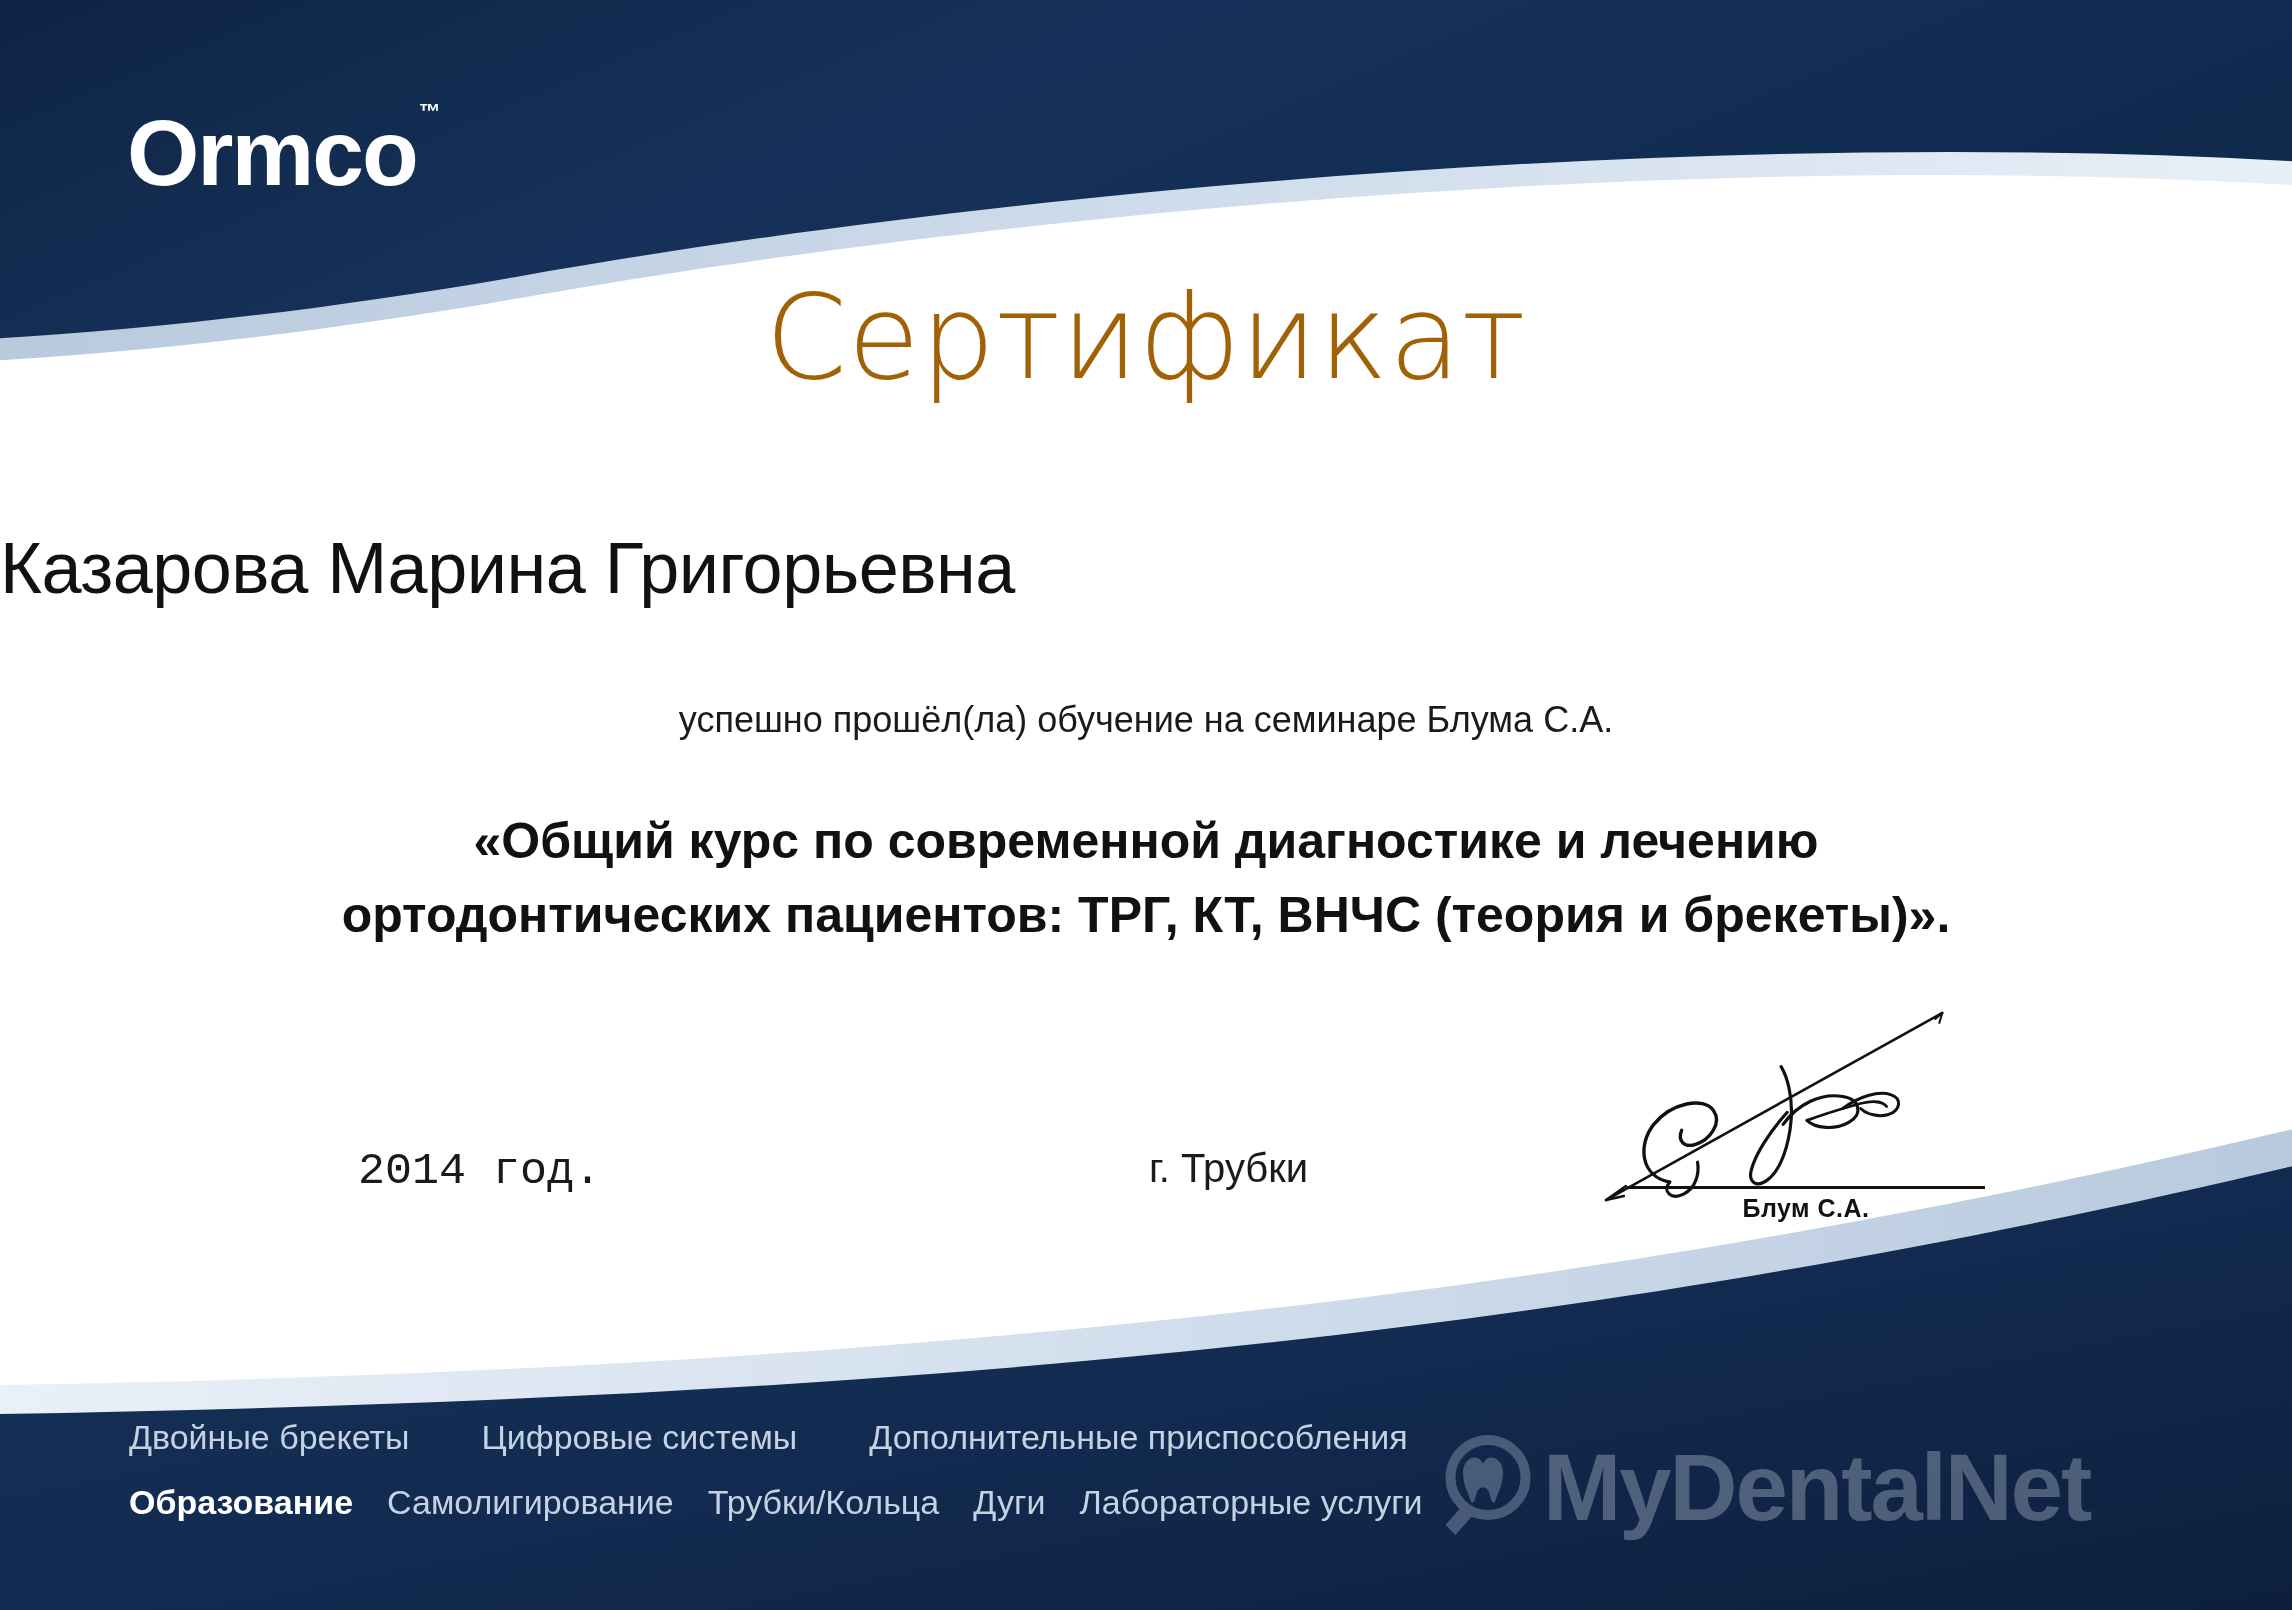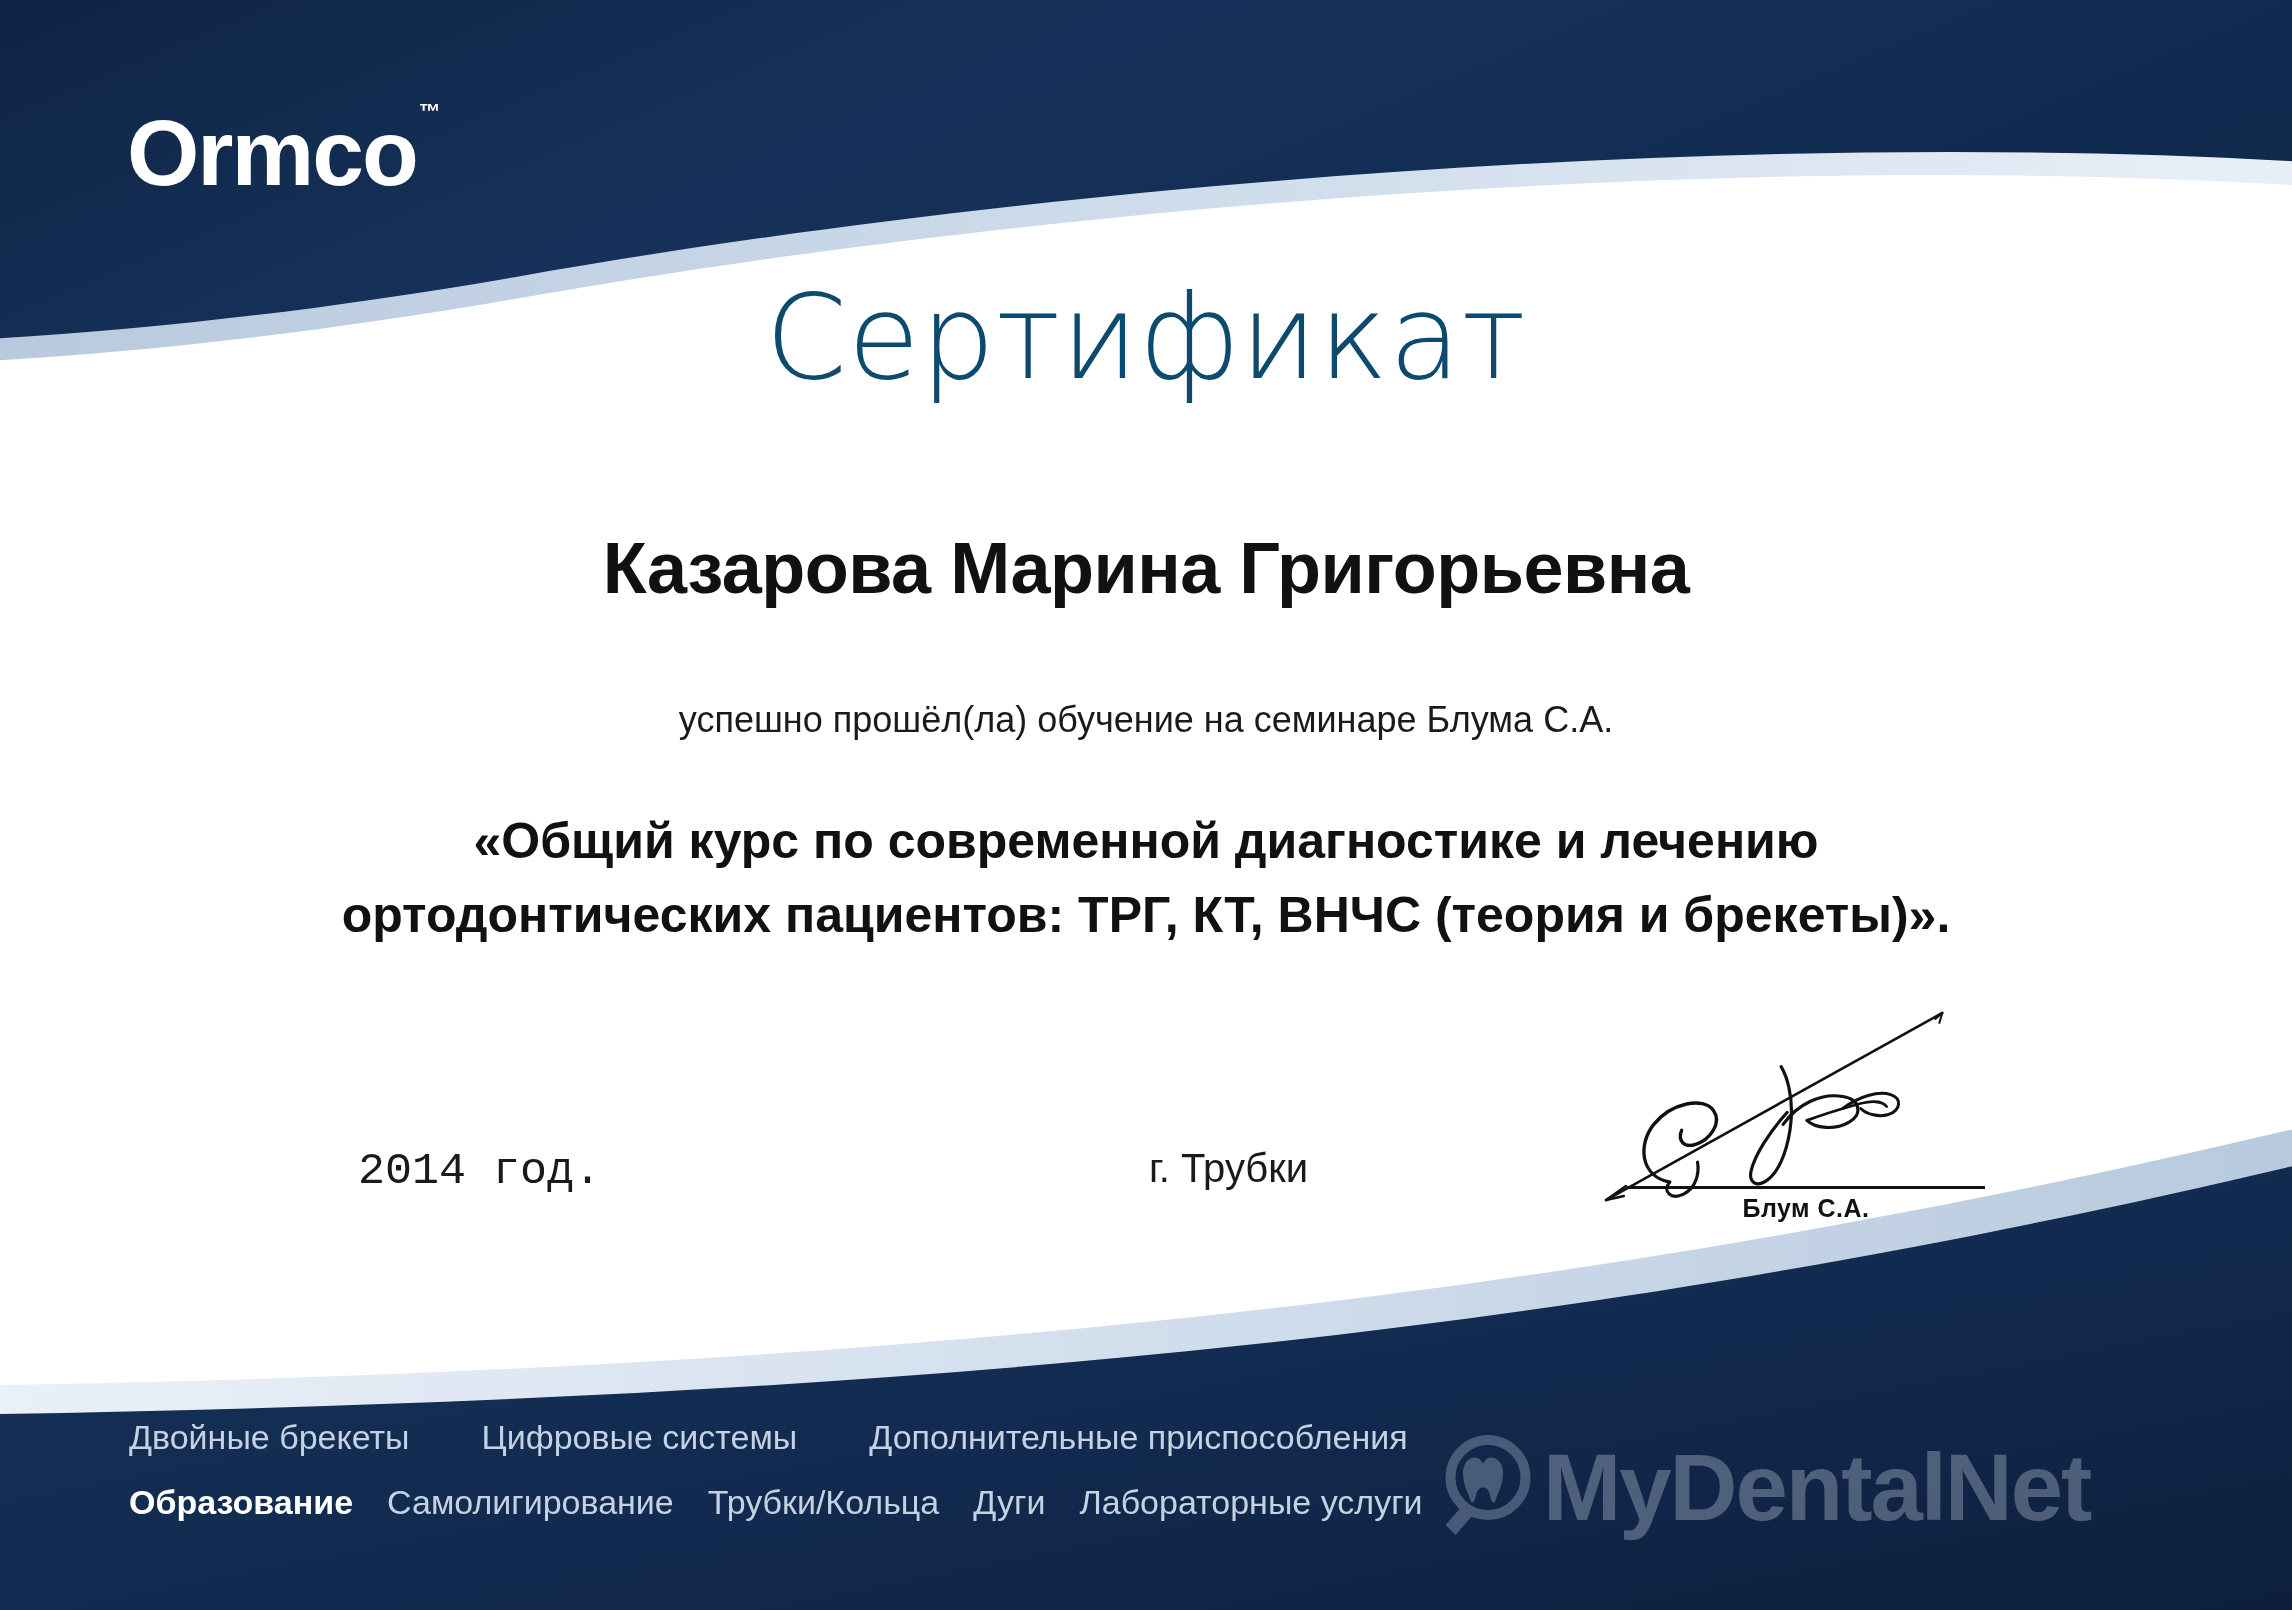--- a/index.html
+++ b/index.html
@@ -50,38 +50,37 @@
     left: 2px;
   }
 
   
   #cert-title {
     position: absolute;
     left: 0;
     top: 269px;
     width: 2292px;
     text-align: center;
-    color: #0c4a6e;
+    color: #a16207;
     font-size: 117px;
     font-weight: 300;
     letter-spacing: 1px;
     font-family: "DejaVu Sans", sans-serif;
     -webkit-text-stroke: 0;
   }
 
   
   #recipient-name {
     position: absolute;
     left: 0;
     top: 527px;
     width: 2292px;
-    text-align: center;
     color: #111111;
     font-size: 72px;
-    font-weight: bold;
+    font-weight: normal;
     letter-spacing: -0.5px;
     font-family: "Liberation Sans", sans-serif;
   }
 
   
   #completion-line {
     position: absolute;
     left: 0;
     top: 699px;
     width: 2292px;

